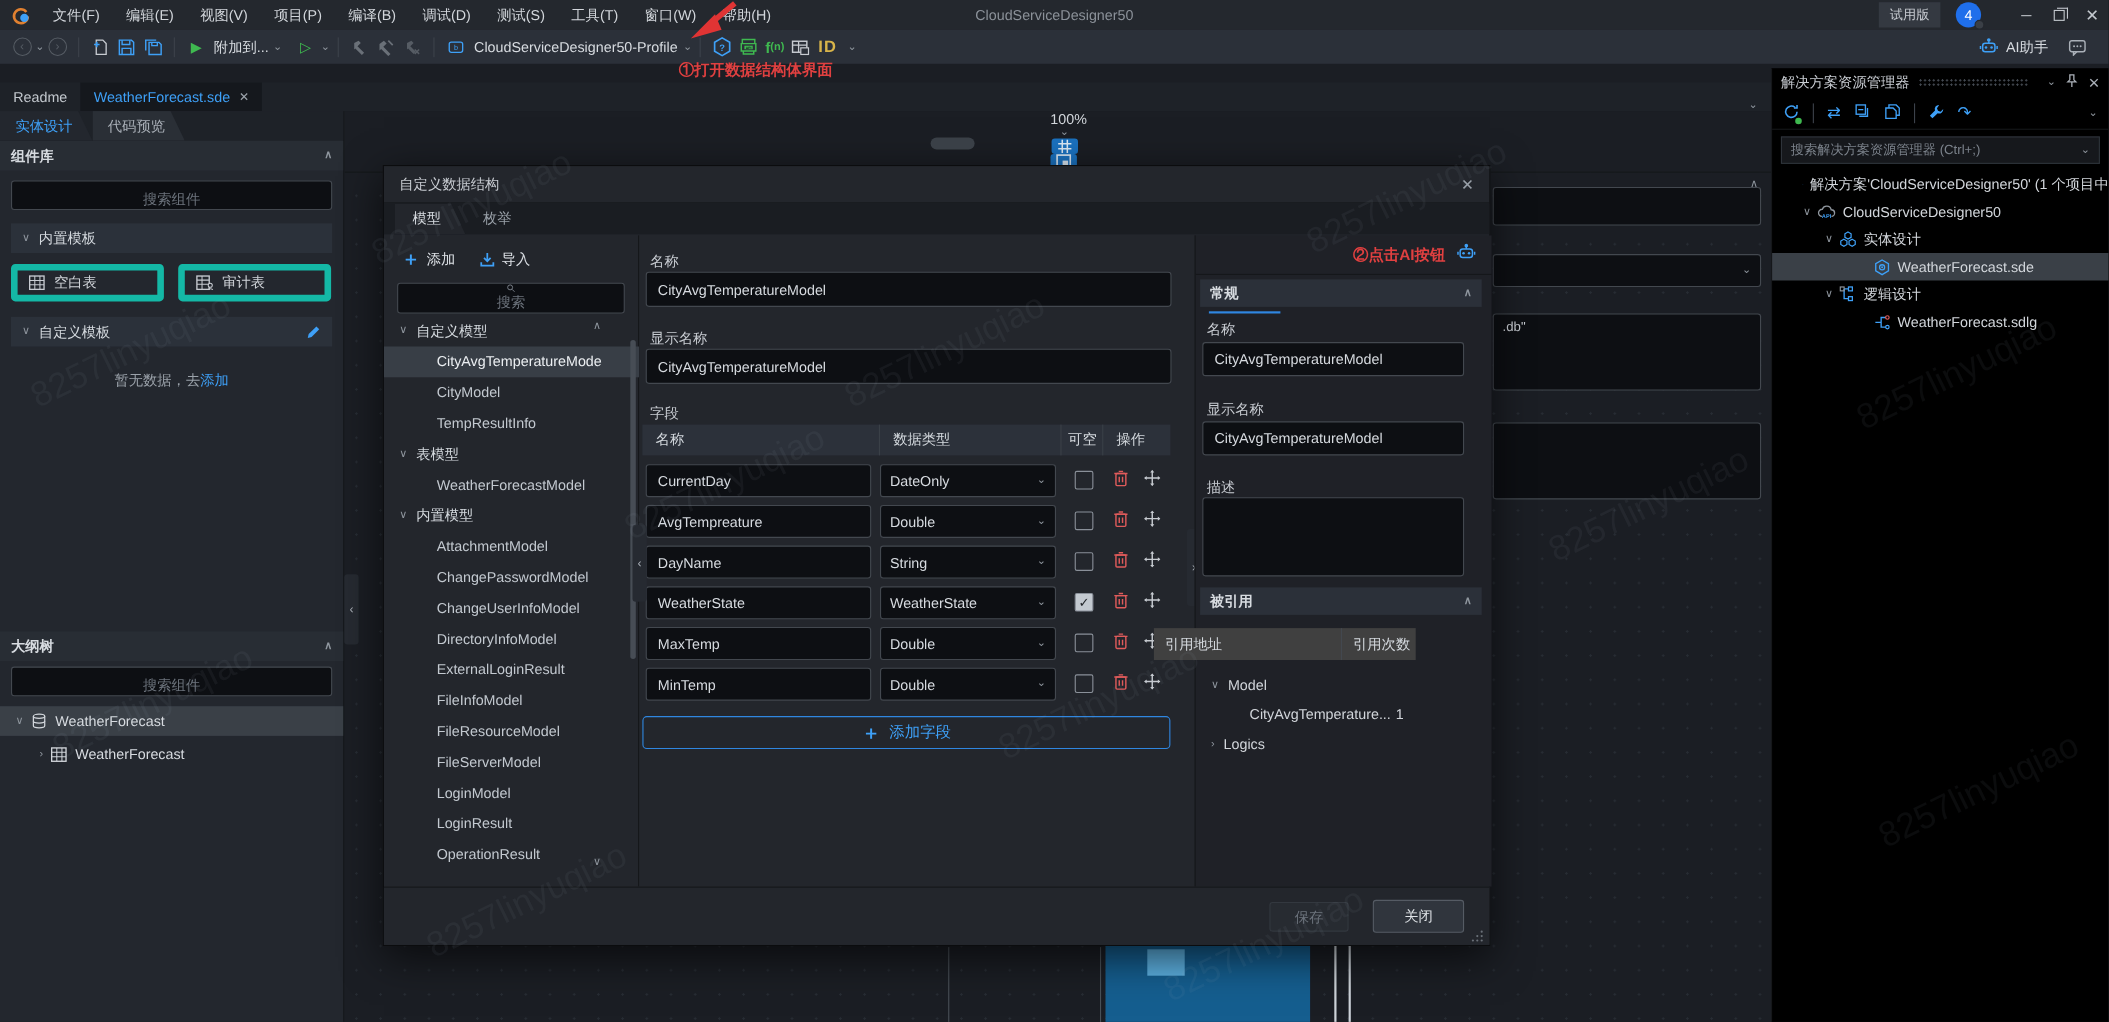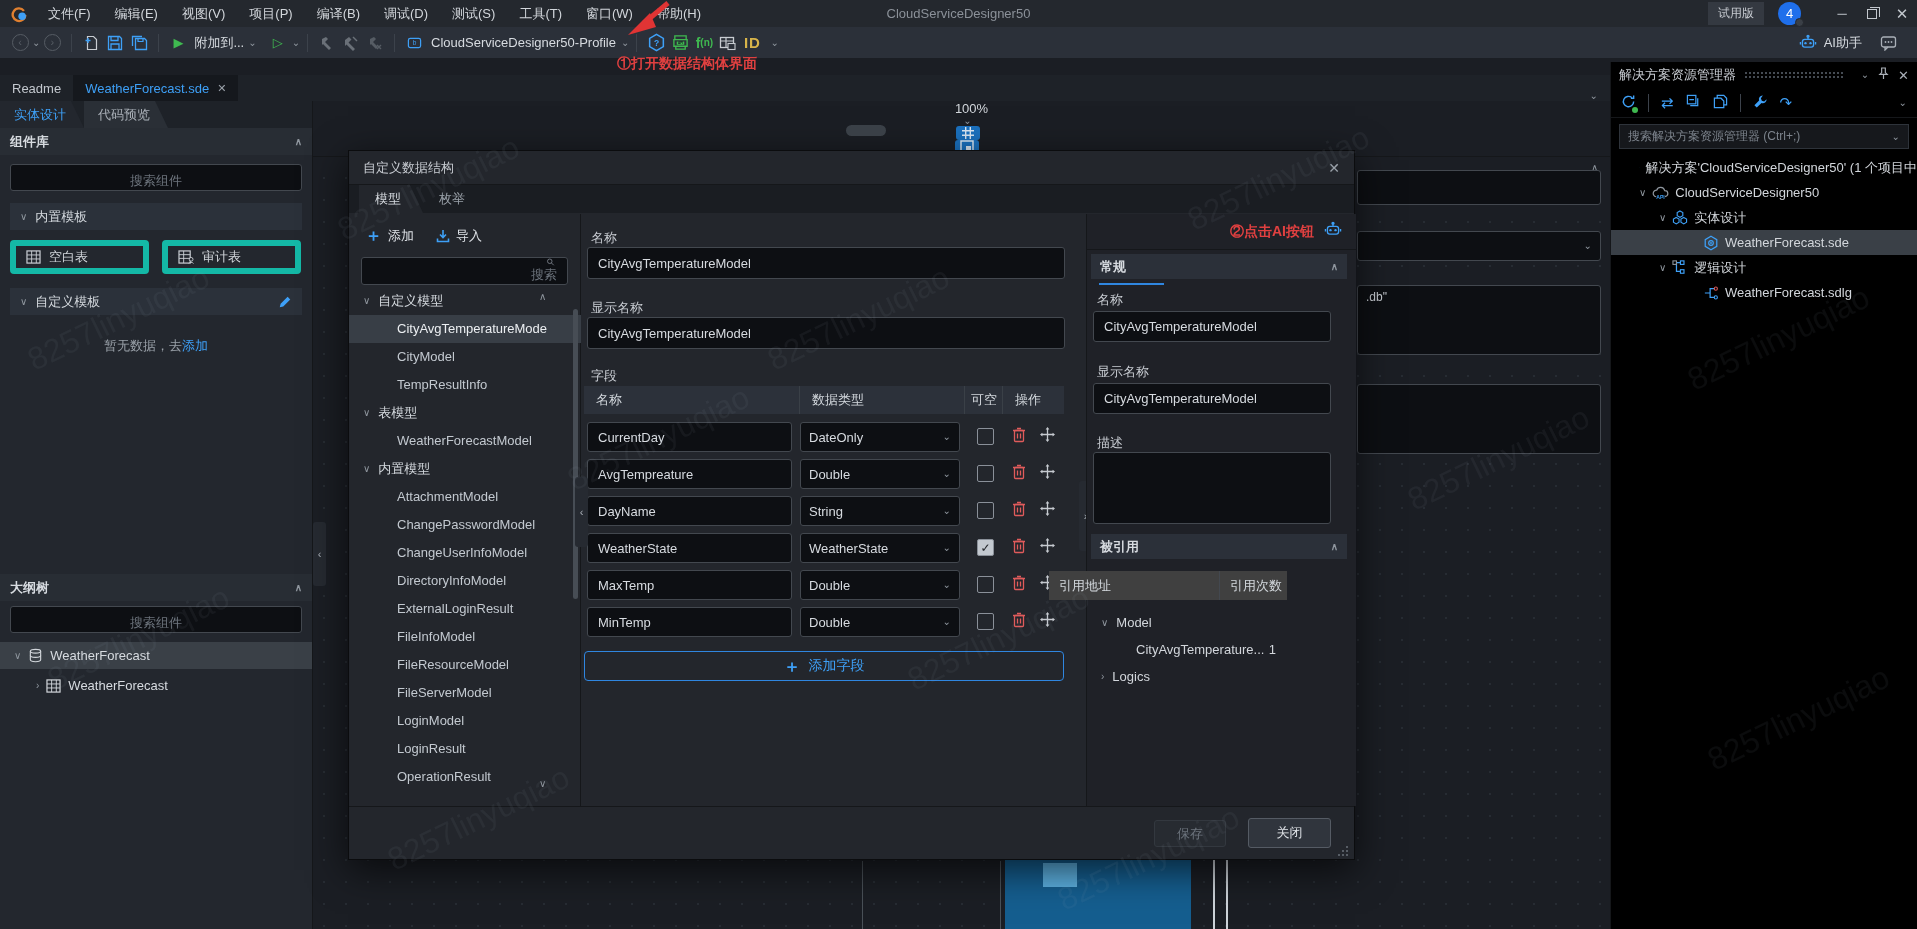--- a/index.html
+++ b/index.html
@@ -481,21 +481,21 @@
         </span>
       <span class="row" style="gap:6px;color:#dde1e6;">
         <svg width="14" height="14" viewBox="0 0 14 14">
             <path d="M7 1v7M4 5.5L7 8.5l3-3" stroke="#3ea0f7" stroke-width="1.6" fill="none"></path>
             <path d="M1.5 9.5v3h11v-3" stroke="#3ea0f7" stroke-width="1.6" fill="none"></path>
           </svg>
         <span>导入</span>
       </span>
     </div>
     <div style="padding:10px 12px 0;">
-      <div class="input row" style="height:28px;gap:0;align-items:flex-end;">
+      <div class="input row" style="height:28px;gap:0;">
         <svg width="13" height="13" viewBox="0 0 16 16">
             <circle cx="6.5" cy="6.5" r="4.5" fill="none" stroke="#858c95" stroke-width="1.6"></circle>
             <path d="M10 10l4.5 4.5" stroke="#858c95" stroke-width="1.6"></path>
           </svg>
         <span style="color:#6c737c;">搜索</span>
       </div>
     </div>
     <span class="chev abs" style="left:190px;top:78px;">∧</span>
     <div class="abs" style="left:0;top:73px;width:232px;height:508px;overflow:hidden;">
       <div class="lgroup">

